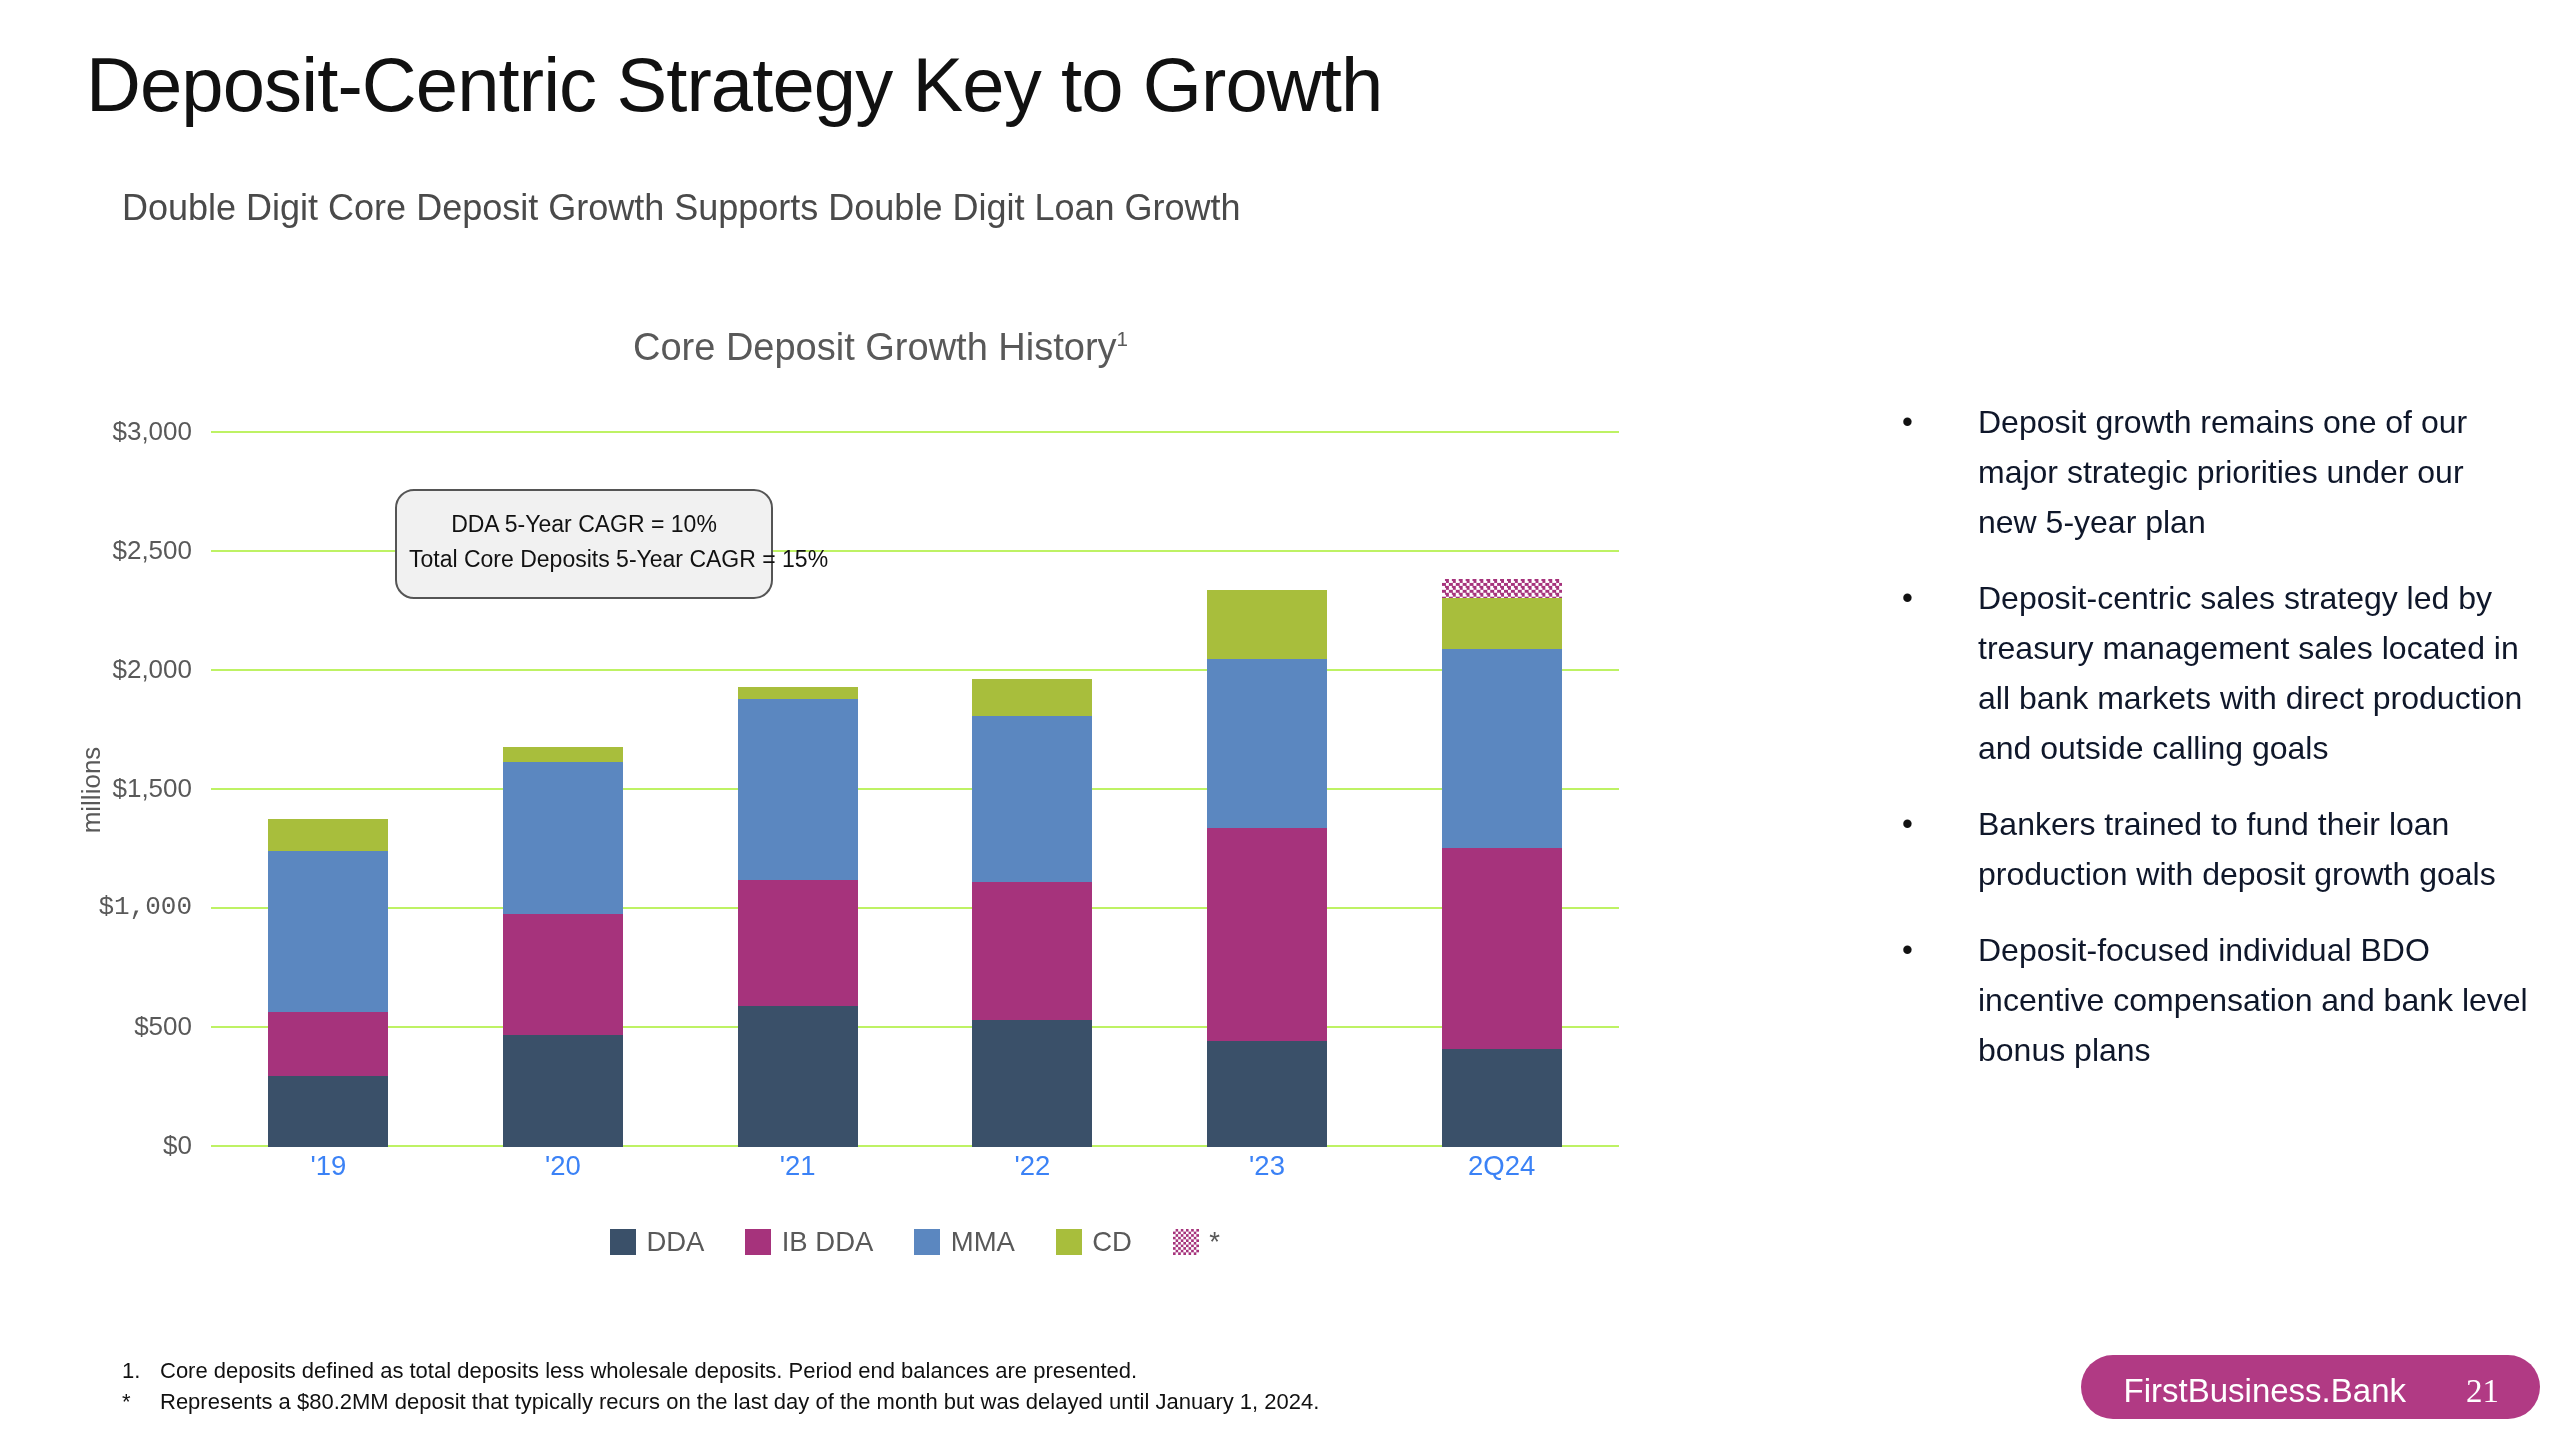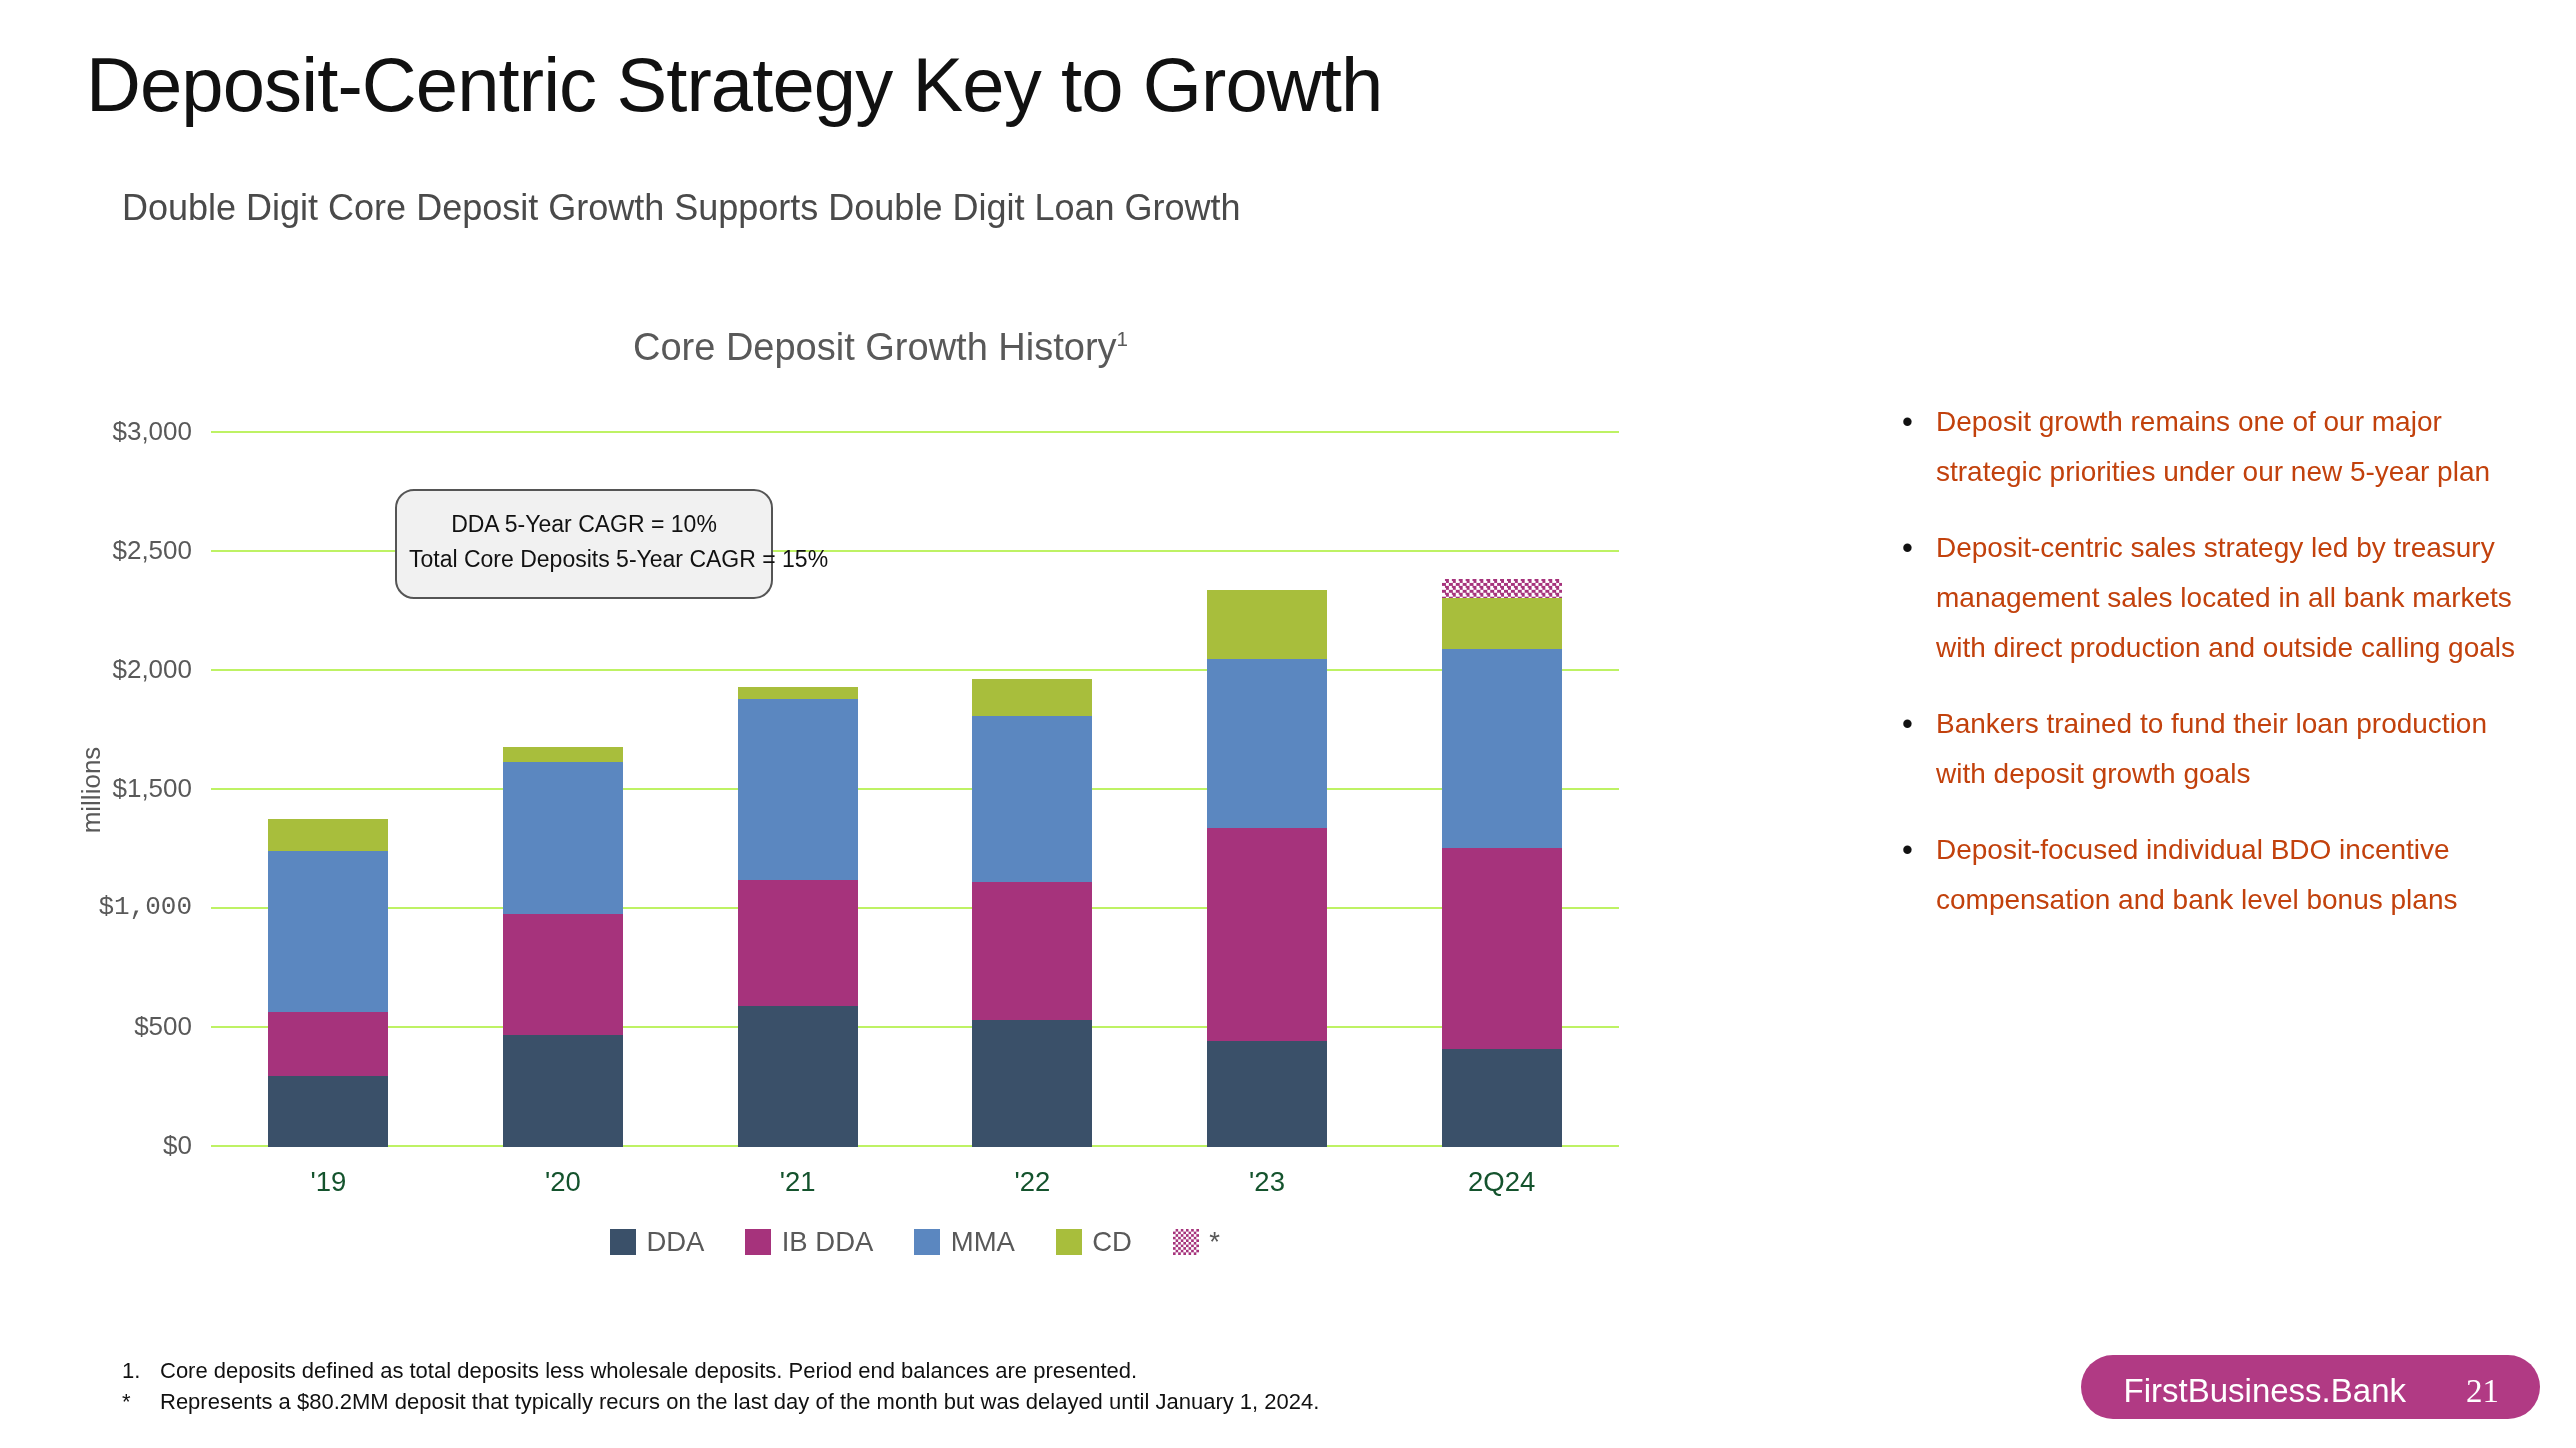--- a/index.html
+++ b/index.html
@@ -100,25 +100,25 @@
   }
   .bar-stack {
     width: 120px;
     display: flex;
     flex-direction: column-reverse;
   }
   .seg { width: 100%; }
   .xtick {
     position: absolute;
     top: 100%;
-    margin-top: 19px;
+    margin-top: 3px;
     left: 0; width: 100%;
     text-align: center;
     font-size: 27.5px;
-    color: #14532d;
+    color: #3b82f6;
   }
 
   
   #cagr-callout {
     position: absolute;
     left: 266px; top: 163px;
     width: 378px;
     padding: 15.5px 12px 19px;
     background: #f1f1f1;
     border: 2.6px solid #555555;
@@ -170,23 +170,24 @@
   }
   .bullet-dot {
     flex: none;
     width: 34px;
     font-size: 31px;
     line-height: 50px;
     color: #111111;
     text-align: left;
   }
   .bullet-text {
-    font-size: 28px;
+    font-size: 32px;
     line-height: 50px;
-    color: #c2410c;
+    color: #0f172a;
+    margin-left: 42px;
   }
 
   
   #footnotes {
     position: absolute;
     left: 122px; top: 1355px;
     width: 1546px;
   }
   .footnote {
     font-size: 22px;

